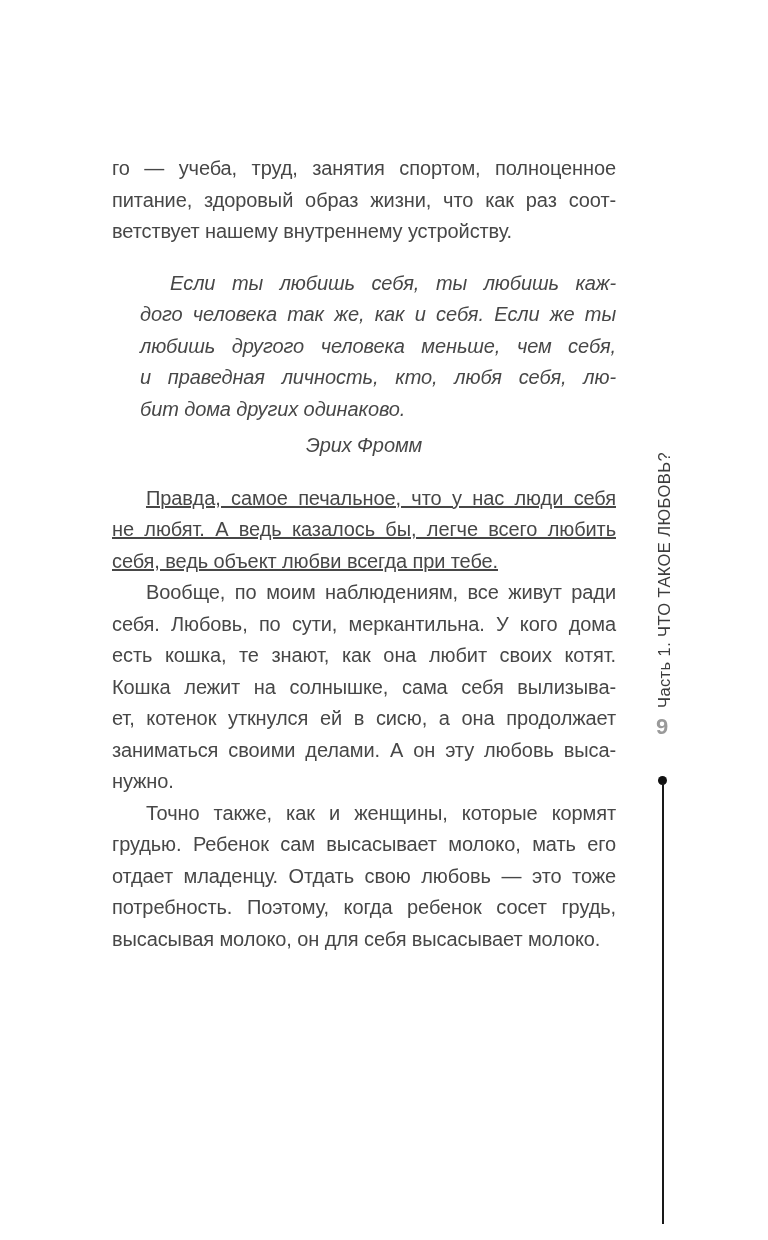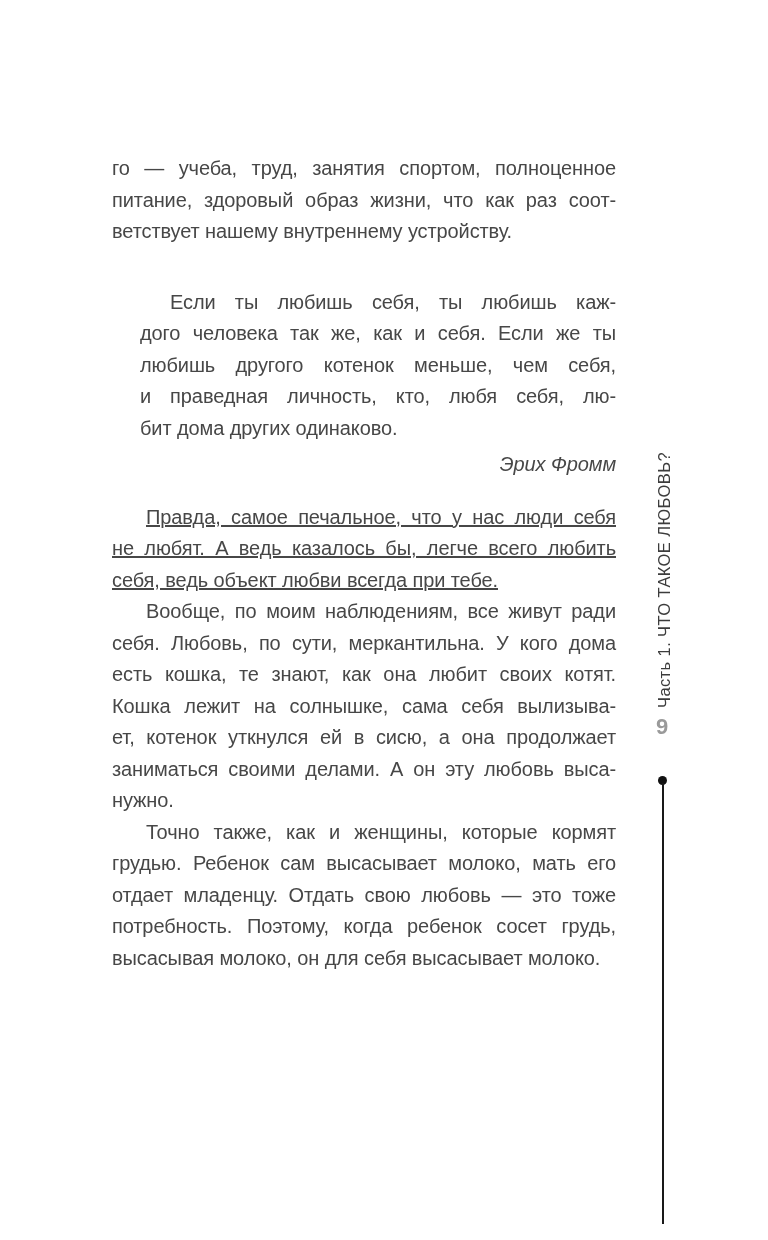--- a/index.html
+++ b/index.html
@@ -34,29 +34,30 @@
     white-space: nowrap;
     text-justify: inter-word;
   }
   .line.last {
     text-align-last: left;
     -moz-text-align-last: left;
   }
   .p-indent { text-indent: 34px; }
   .q-indent { text-indent: 30px; }
   .quote {
-    margin-top: 39px;
+    margin-top: 20px;
     margin-left: 28px;
+    font-style: italic;
   }
   .attribution {
     margin-top: 5px;
     height: 31.5px;
     line-height: 31.5px;
     font-style: italic;
-    text-align: right;
+    text-align: center;
   }
   .p2 { margin-top: 21px; text-decoration: underline; }
   .chapter-vert {
     position: absolute;
     left: 651px;
     top: 438px;
     width: 26px;
     height: 270px;
     writing-mode: vertical-rl;
     transform: rotate(180deg);
@@ -103,21 +104,21 @@
 
     <div>
       <div class="line">го — учеба, труд, занятия спортом, полноценное</div>
       <div class="line">питание, здоровый образ жизни, что как раз соот-</div>
       <div class="line last">ветствует нашему внутреннему устройству.</div>
     </div>
 
     <div class="quote">
       <div class="line q-indent">Если ты любишь себя, ты любишь каж-</div>
       <div class="line">дого человека так же, как и себя. Если же ты</div>
-      <div class="line">любишь другого котенок меньше, чем себя,</div>
+      <div class="line">любишь другого человека меньше, чем себя,</div>
       <div class="line">и праведная личность, кто, любя себя, лю-</div>
       <div class="line last">бит дома других одинаково.</div>
     </div>
 
     <div class="attribution">Эрих Фромм</div>
 
     <div class="p2">
       <div class="line p-indent">Правда, самое печальное, что у нас люди себя</div>
       <div class="line">не любят. А ведь казалось бы, легче всего любить</div>
       <div class="line last">себя, ведь объект любви всегда при тебе.</div>

